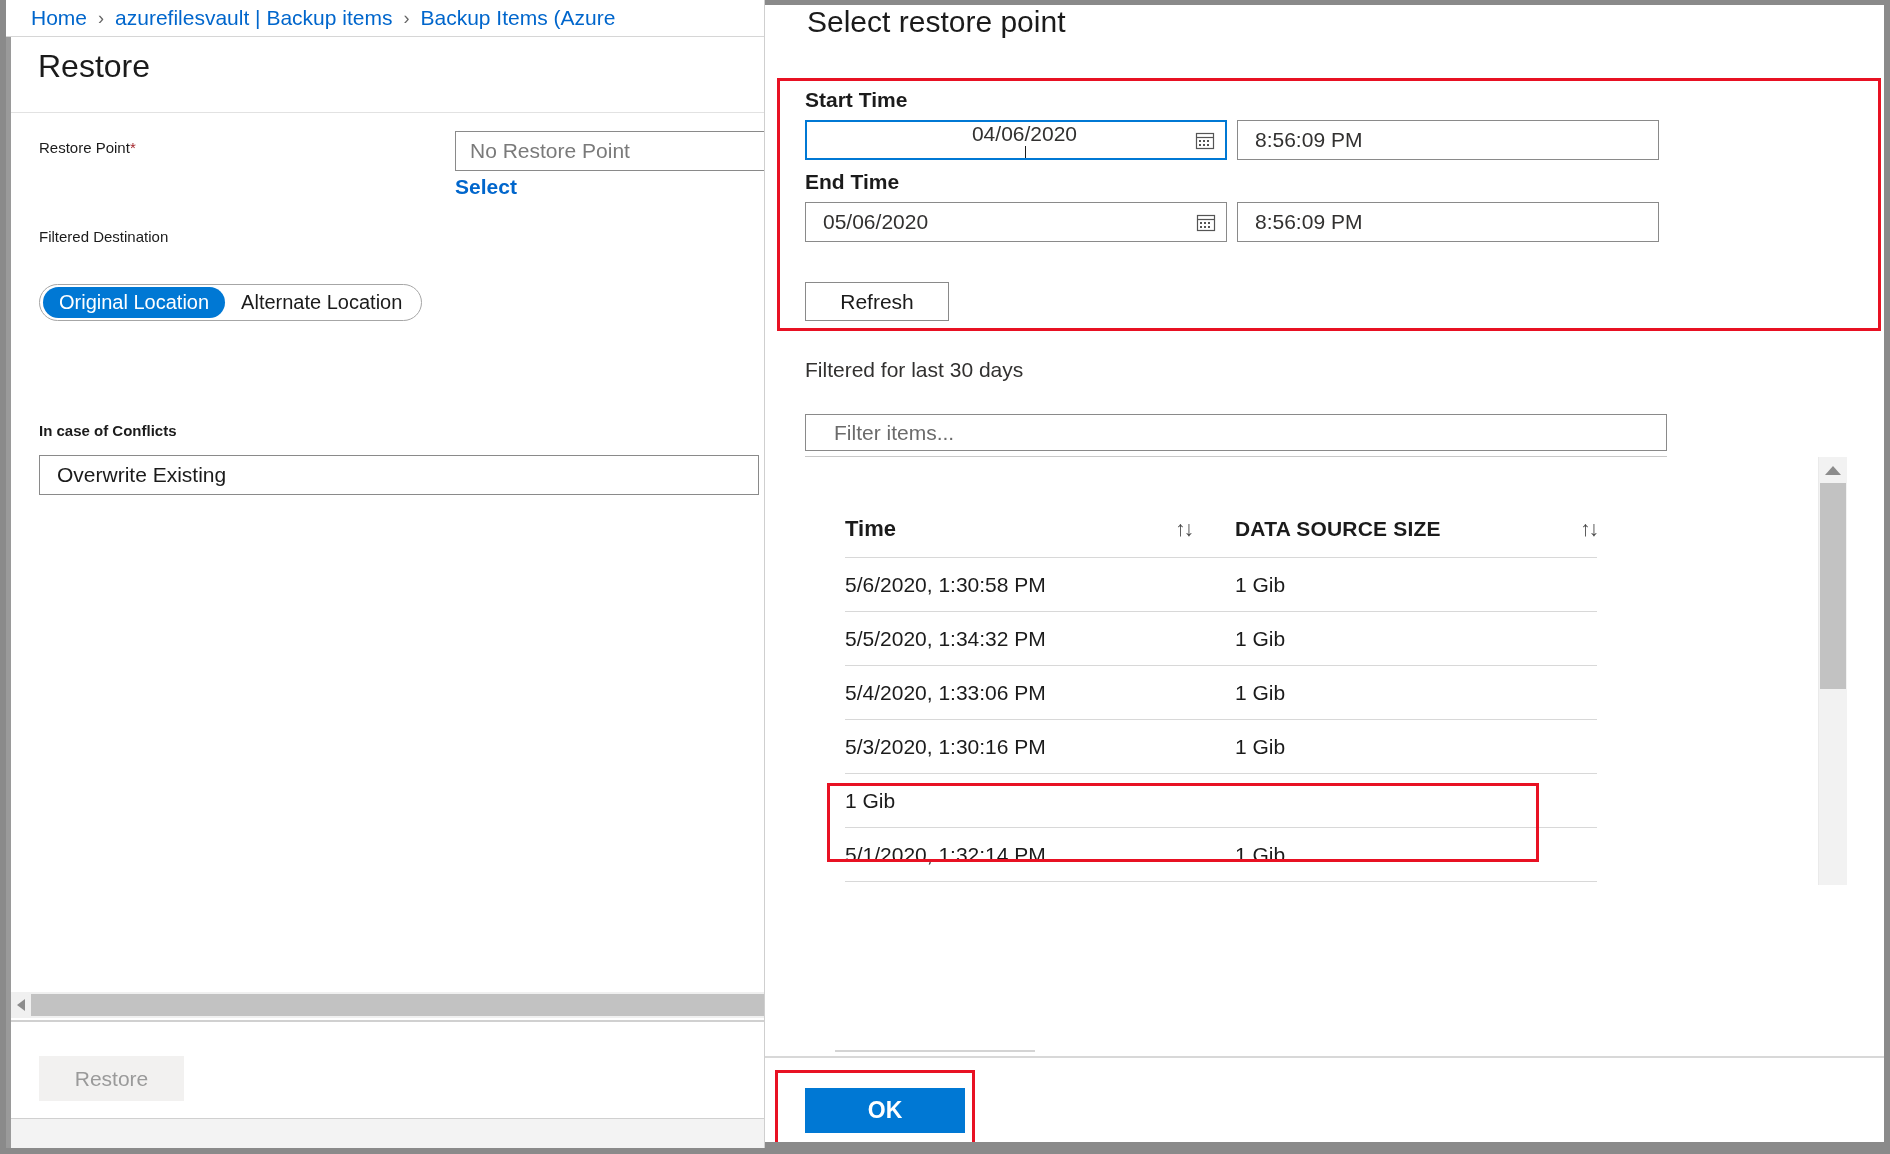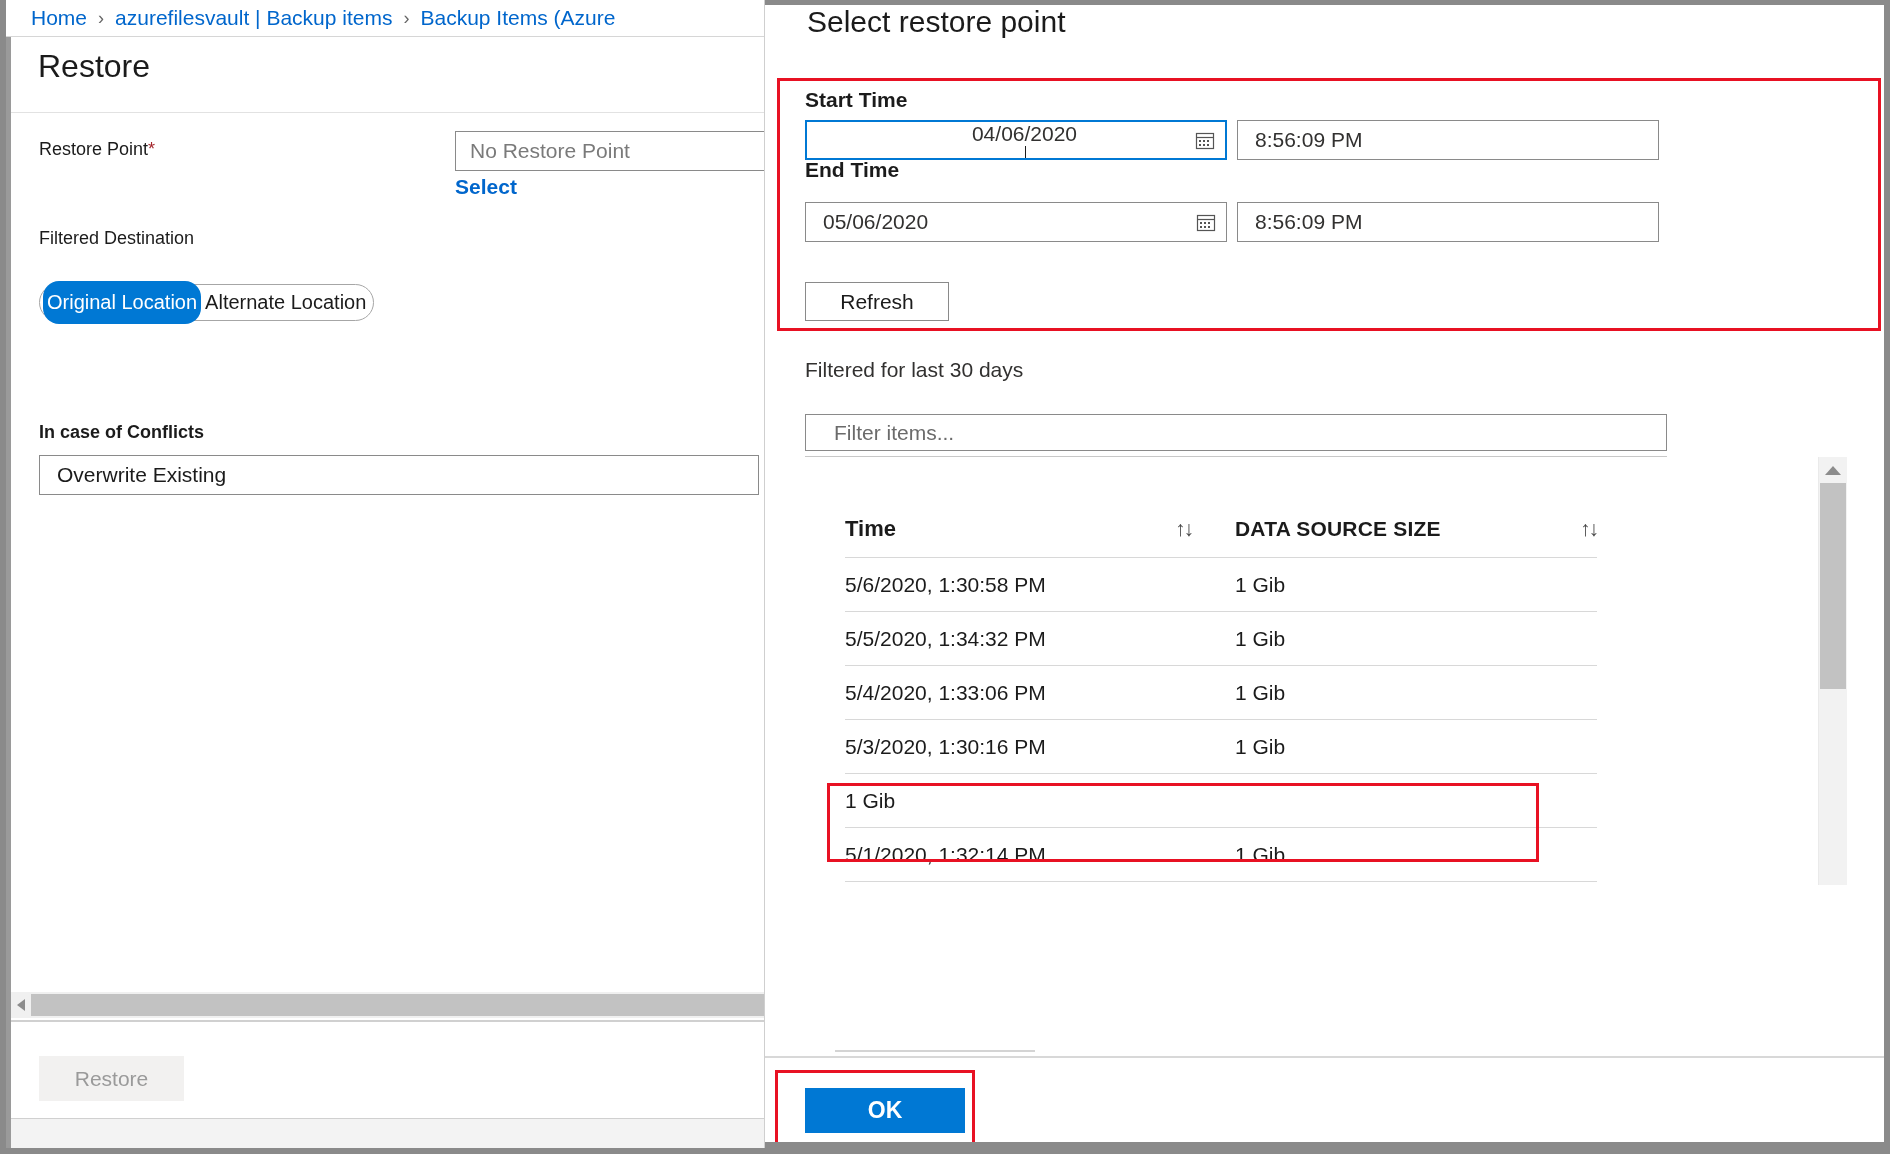--- a/index.html
+++ b/index.html
@@ -77,21 +77,21 @@
   }
   #title-underline {
     position: absolute;
     left: 5px; top: 112px;
     width: 753px; height: 1px;
     background: #e2e2e2;
   }
 
   .form-label {
     position: absolute;
-    font-size: 18px;
+    font-size: 15px;
     color: #1b1b1b;
   }
   .required-star { color: #a4262c; }
 
   #restore-point-field {
     position: absolute;
     left: 449px; top: 131px;
     width: 330px; height: 40px;
     border: 1px solid #8a8a8a;
     box-sizing: border-box;
@@ -118,24 +118,24 @@
     height: 37px;
     border: 1px solid #a6a6a6;
     border-radius: 19px;
     box-sizing: border-box;
     display: flex;
     align-items: center;
     padding: 0 3px;
     background: #ffffff;
   }
   #dest-toggle .opt {
-    height: 43px;
-    display: flex;
-    align-items: center;
-    padding: 0 4px;
+    height: 31px;
+    display: flex;
+    align-items: center;
+    padding: 0 16px;
     border-radius: 16px;
     font-size: 20px;
     color: #1b1b1b;
     cursor: pointer;
     white-space: nowrap;
     text-align: center;
   }
   #dest-toggle .opt.selected {
     background: #0078d4;
     color: #ffffff;
@@ -509,21 +509,21 @@
             <rect x="12" y="10" width="2" height="2"></rect>
           <rect x="4" y="14" width="2" height="2"></rect>
             <rect x="8" y="14" width="2" height="2"></rect>
             <rect x="12" y="14" width="2" height="2"></rect>
         </g>
       </svg>
     </div>
 
     <div class="time-input" style="left:472px; top:120px; width:422px;">8:56:09 PM</div>
 
-    <div class="field-label" style="left:40px; top:158px;">End Time</div>
+    <div class="field-label" style="left:40px; top:170px;">End Time</div>
 
     <div class="date-input" style="left:40px; top:202px; width:422px;">
       <span>05/06/2020</span>
       <svg class="cal-icon" viewBox="0 0 20 20">
         <rect x="1.5" y="3.5" width="17" height="15" fill="none" stroke="#555" stroke-width="1.2"></rect>
         <line x1="1.5" y1="7.5" x2="18.5" y2="7.5" stroke="#555" stroke-width="1.2"></line>
         <g fill="#555">
           <rect x="4" y="10" width="2" height="2"></rect>
             <rect x="8" y="10" width="2" height="2"></rect>
             <rect x="12" y="10" width="2" height="2"></rect>

